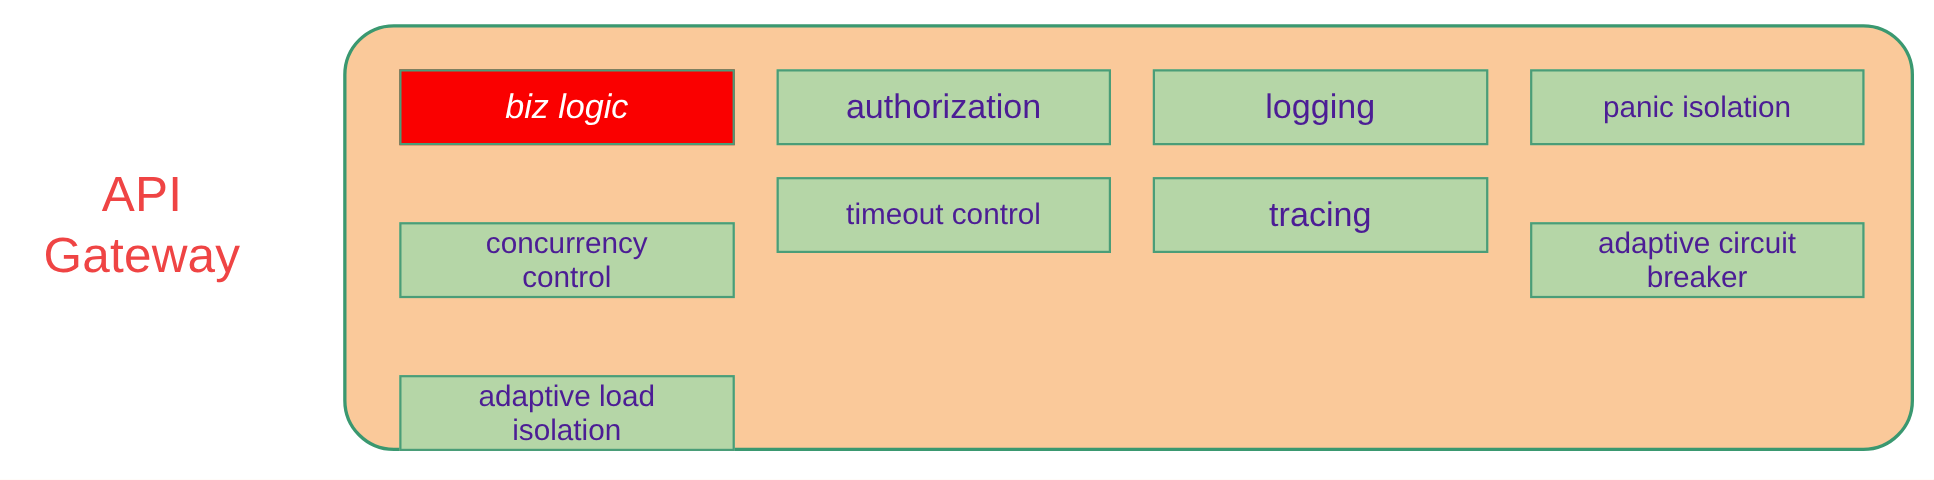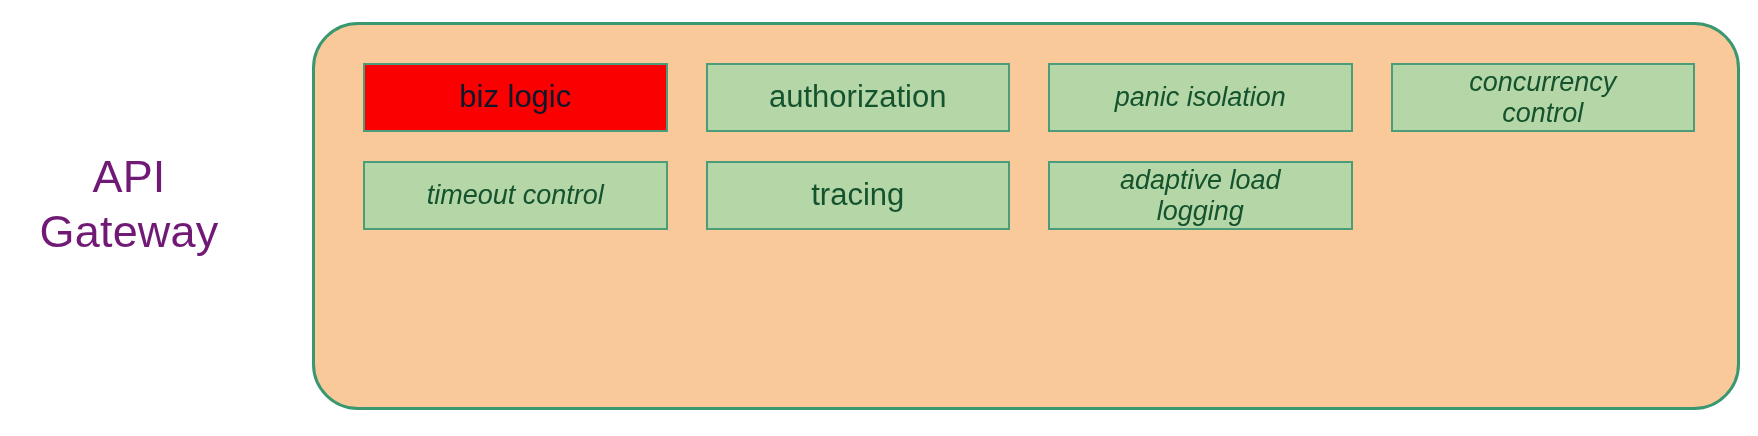--- a/index.html
+++ b/index.html
@@ -24,21 +24,21 @@
 
   
   #gateway-label {
     position: absolute;
     left: 0px;
     top: 150px;
     width: 258px;
     text-align: center;
     font-size: 45px;
     line-height: 1.22;
-    color: #701a75;
+    color: #ef4444;
     letter-spacing: 0.2px;
     white-space: pre-line;
   }
 
   
   #gateway-container {
     position: absolute;
     left: 312px;
     top: 22px;
     width: 1428px;
@@ -63,58 +63,62 @@
 
   .component-box {
     box-sizing: border-box;
     height: 69px;
     background: #b5d6a7;
     border: 2px solid #4a9d78;
     display: flex;
     align-items: center;
     justify-content: center;
     text-align: center;
-    color: #14532d;
+    color: #4c1d95;
     font-size: 31px;
     line-height: 1.06;
     padding: 0 6px;
     white-space: pre-line;
   }
 
   .component-box.highlight {
     background: #fa0000;
-    color: #0f172a;
+    color: #ffffff;
+    font-style: italic;
   }
 
   .component-box.small-text {
     font-size: 27px;
-    font-style: italic;
   }
 
   .component-box.two-line {
     font-size: 27px;
     line-height: 1.12;
+    margin-top: 41px;
   }
 </style>
 </head>
 <body>
 
 <div id="canvas">
 
   <div id="gateway-label">API
 Gateway</div>
 
   <div id="gateway-container">
 
     <div id="component-grid">
         <div class="component-box highlight">biz logic</div>
         <div class="component-box">authorization</div>
+        <div class="component-box">logging</div>
         <div class="component-box small-text">panic isolation</div>
         <div class="component-box small-text two-line">concurrency
 control</div>
         <div class="component-box small-text">timeout control</div>
         <div class="component-box">tracing</div>
+        <div class="component-box small-text two-line">adaptive circuit
+breaker</div>
         <div class="component-box small-text two-line">adaptive load
-logging</div>
+isolation</div>
       </div>
 
   </div>
 </div>
 
 </body></html>

